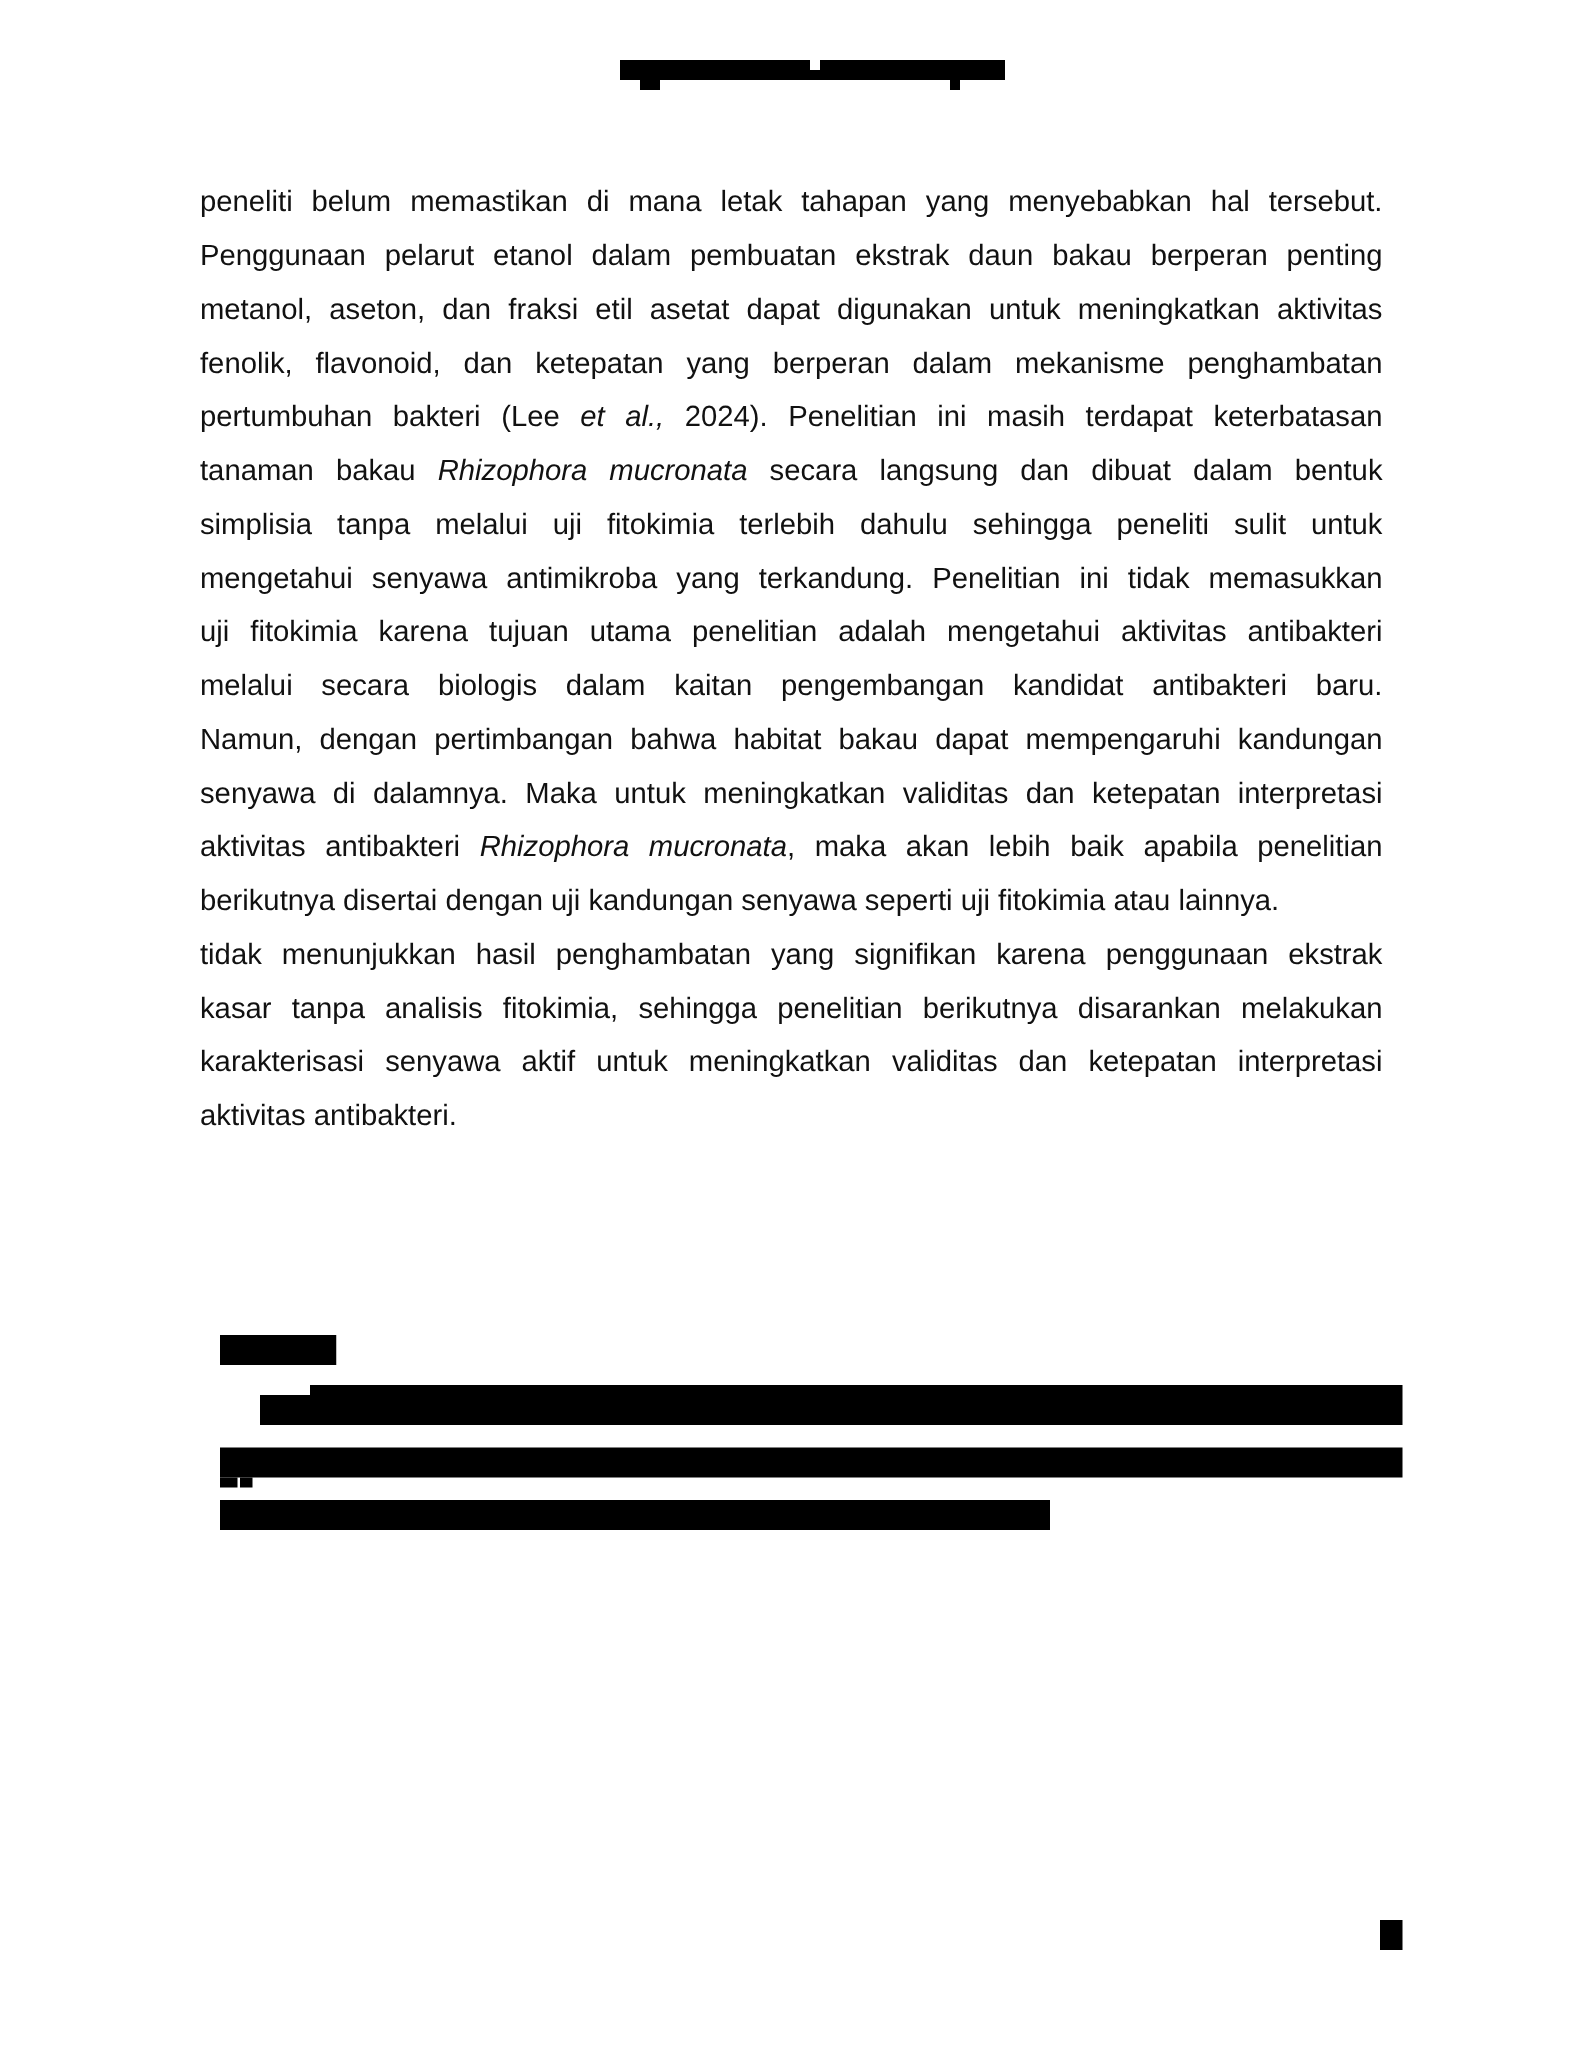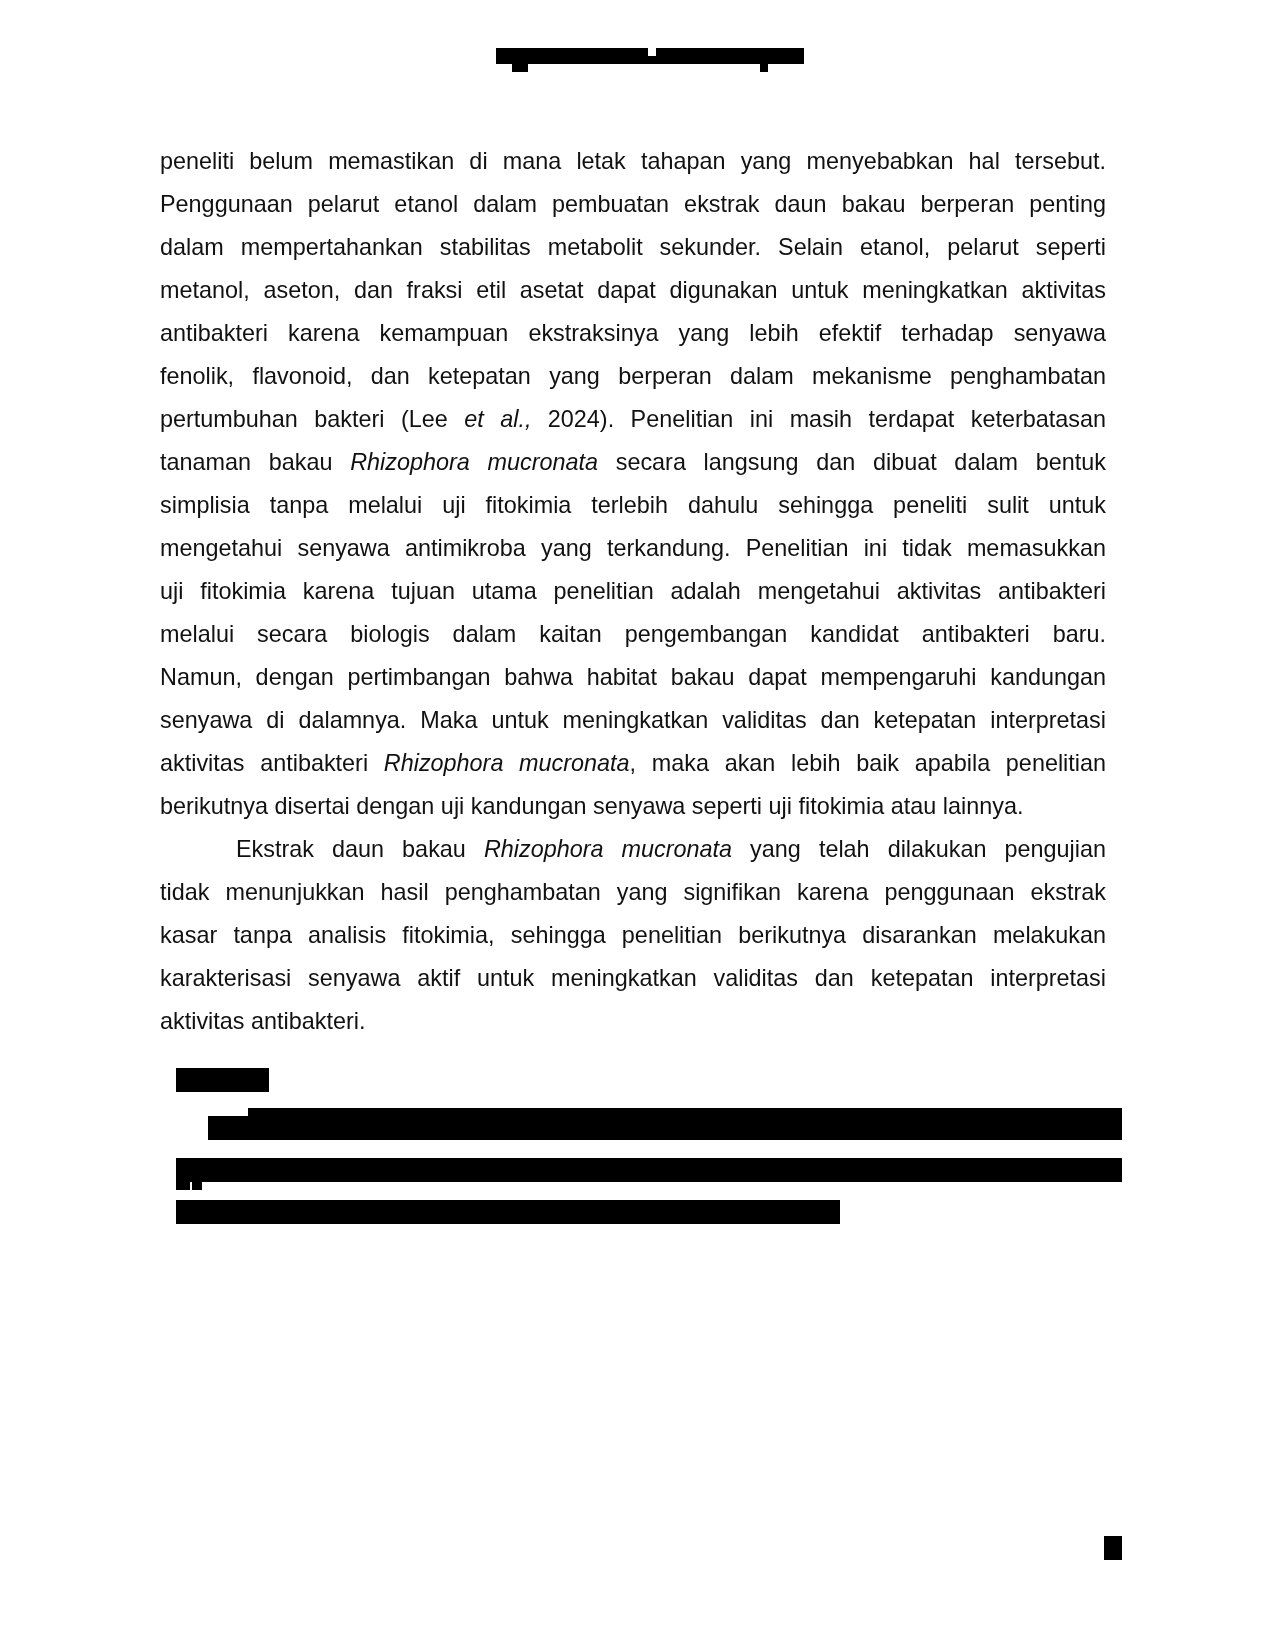--- a/index.html
+++ b/index.html
@@ -76,37 +76,34 @@
 <div class="header-redaction">
   <div class="gap"></div>
   <div class="tick-l"></div>
   <div class="tick-r"></div>
 </div>
 
 <div class="content">
   <div class="para" id="p1">
       <span class="line">peneliti belum memastikan di mana letak tahapan yang menyebabkan hal tersebut.</span>
       <span class="line">Penggunaan pelarut etanol dalam pembuatan ekstrak daun bakau berperan penting</span>
-      <span class="line">dalam mempertahankan stabilitas metabolit sekunder.  Selain etanol, pelarut seperti</span>
       <span class="line">metanol, aseton, dan fraksi etil asetat dapat digunakan untuk meningkatkan aktivitas</span>
-      <span class="line">antibakteri karena kemampuan ekstraksinya yang lebih efektif terhadap senyawa</span>
       <span class="line">fenolik, flavonoid, dan ketepatan yang berperan dalam mekanisme penghambatan</span>
       <span class="line">pertumbuhan bakteri (Lee <i>et al.,</i> 2024). Penelitian ini masih terdapat keterbatasan</span>
       <span class="line">tanaman bakau <i>Rhizophora mucronata</i> secara langsung dan dibuat dalam bentuk</span>
       <span class="line">simplisia tanpa melalui uji fitokimia terlebih dahulu sehingga peneliti sulit untuk</span>
       <span class="line">mengetahui senyawa antimikroba yang terkandung. Penelitian ini tidak memasukkan</span>
       <span class="line">uji fitokimia karena tujuan utama penelitian adalah mengetahui aktivitas antibakteri</span>
       <span class="line">melalui secara biologis dalam kaitan pengembangan kandidat antibakteri baru.</span>
       <span class="line">Namun, dengan pertimbangan bahwa habitat bakau dapat mempengaruhi kandungan</span>
       <span class="line">senyawa di dalamnya. Maka untuk meningkatkan validitas dan ketepatan interpretasi</span>
       <span class="line">aktivitas antibakteri <i>Rhizophora mucronata</i>, maka akan lebih baik apabila penelitian</span>
       <span class="line last">berikutnya disertai dengan uji kandungan senyawa seperti uji fitokimia atau lainnya.</span>
     </div>
   <div class="para" id="p2" style="margin-top: 0px;">
-      <span class="line" style="padding-left: 76px;">Ekstrak daun bakau <i>Rhizophora mucronata</i> yang telah dilakukan pengujian</span>
       <span class="line">tidak menunjukkan hasil penghambatan yang signifikan karena penggunaan ekstrak</span>
       <span class="line">kasar tanpa analisis fitokimia, sehingga penelitian berikutnya disarankan melakukan</span>
       <span class="line">karakterisasi senyawa aktif untuk meningkatkan validitas dan ketepatan interpretasi</span>
       <span class="line last">aktivitas antibakteri.</span>
     </div>
 </div>
 
 <div class="redact" style="left:176px;top:1068px;width:92px;height:24px;"></div>
 <div class="redact" style="left:221px;top:1068px;width:48px;height:24px;"></div>
 

